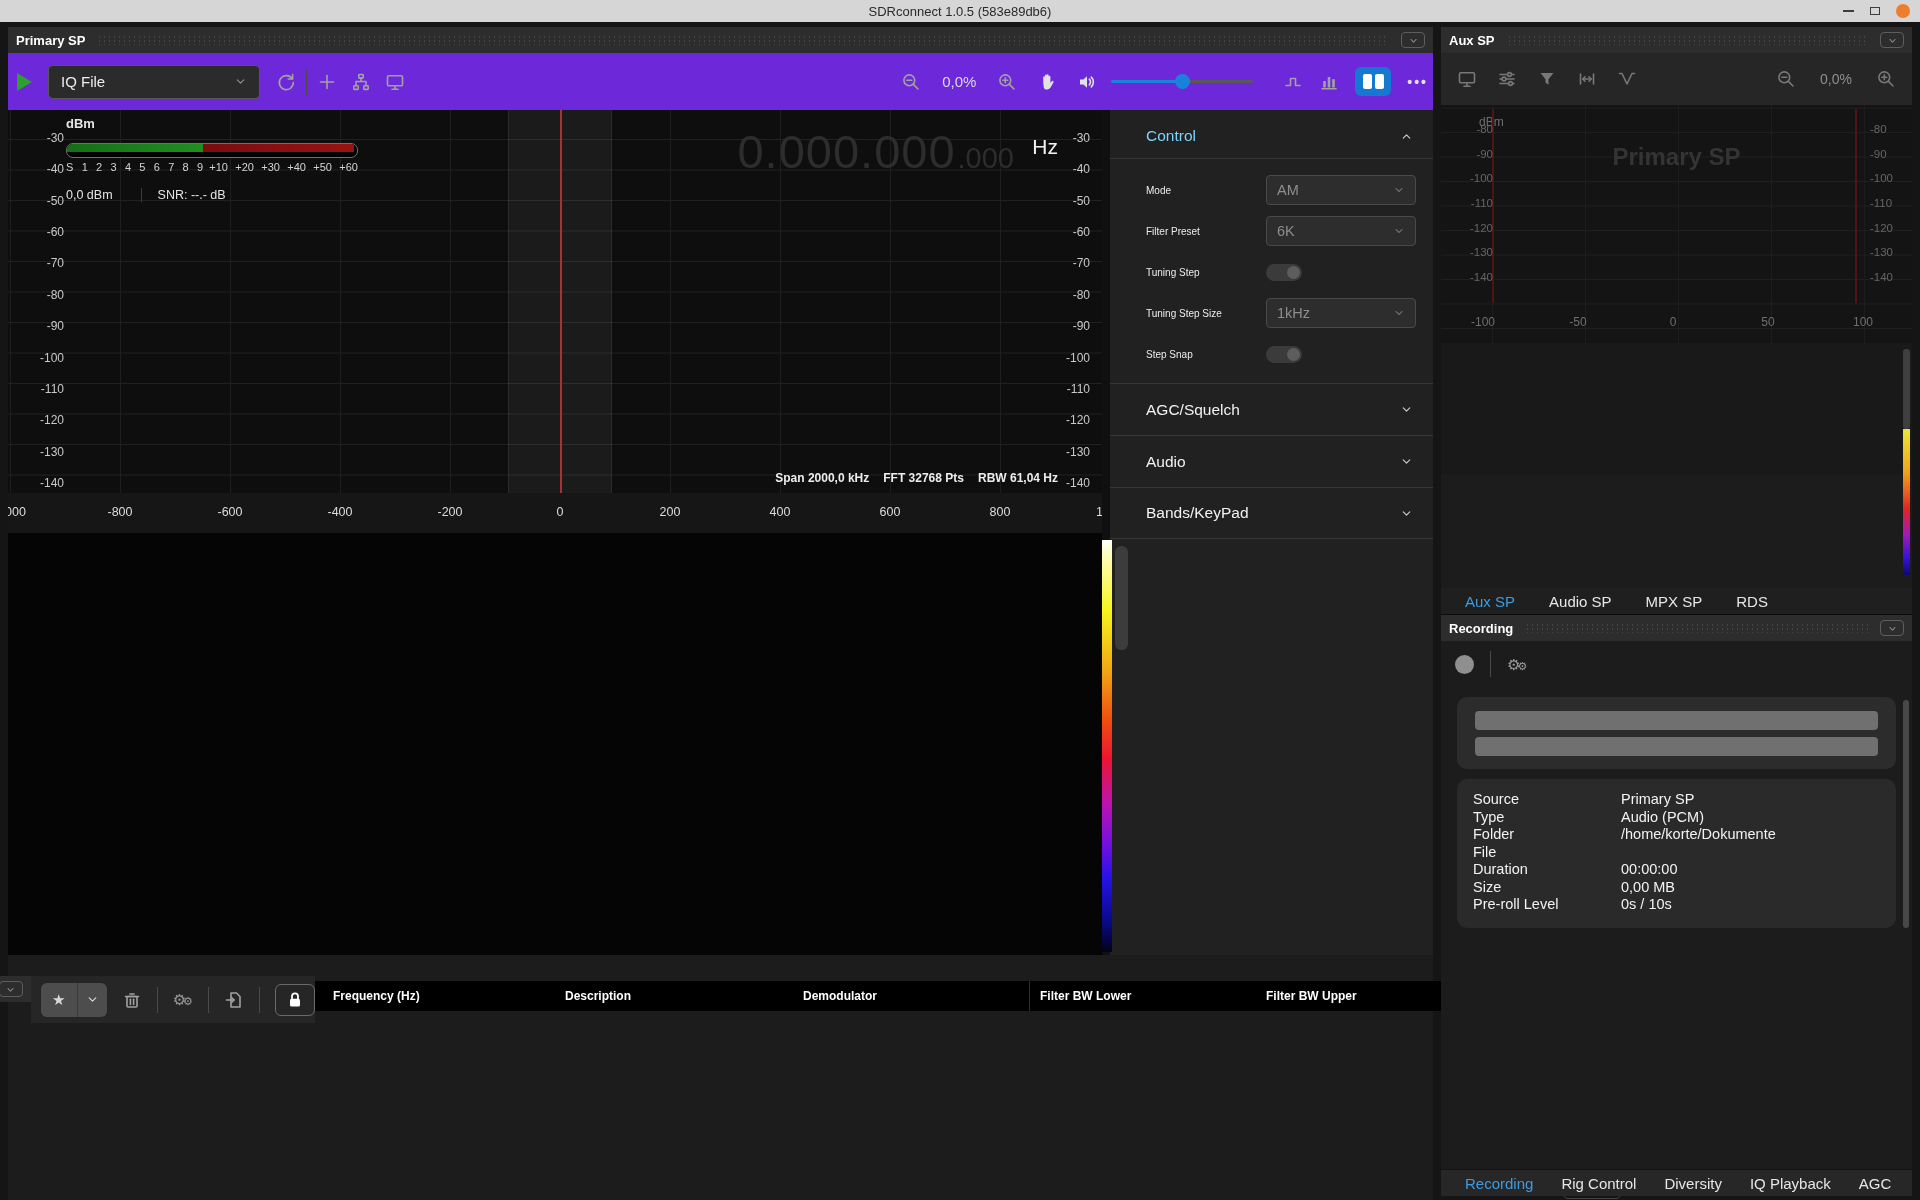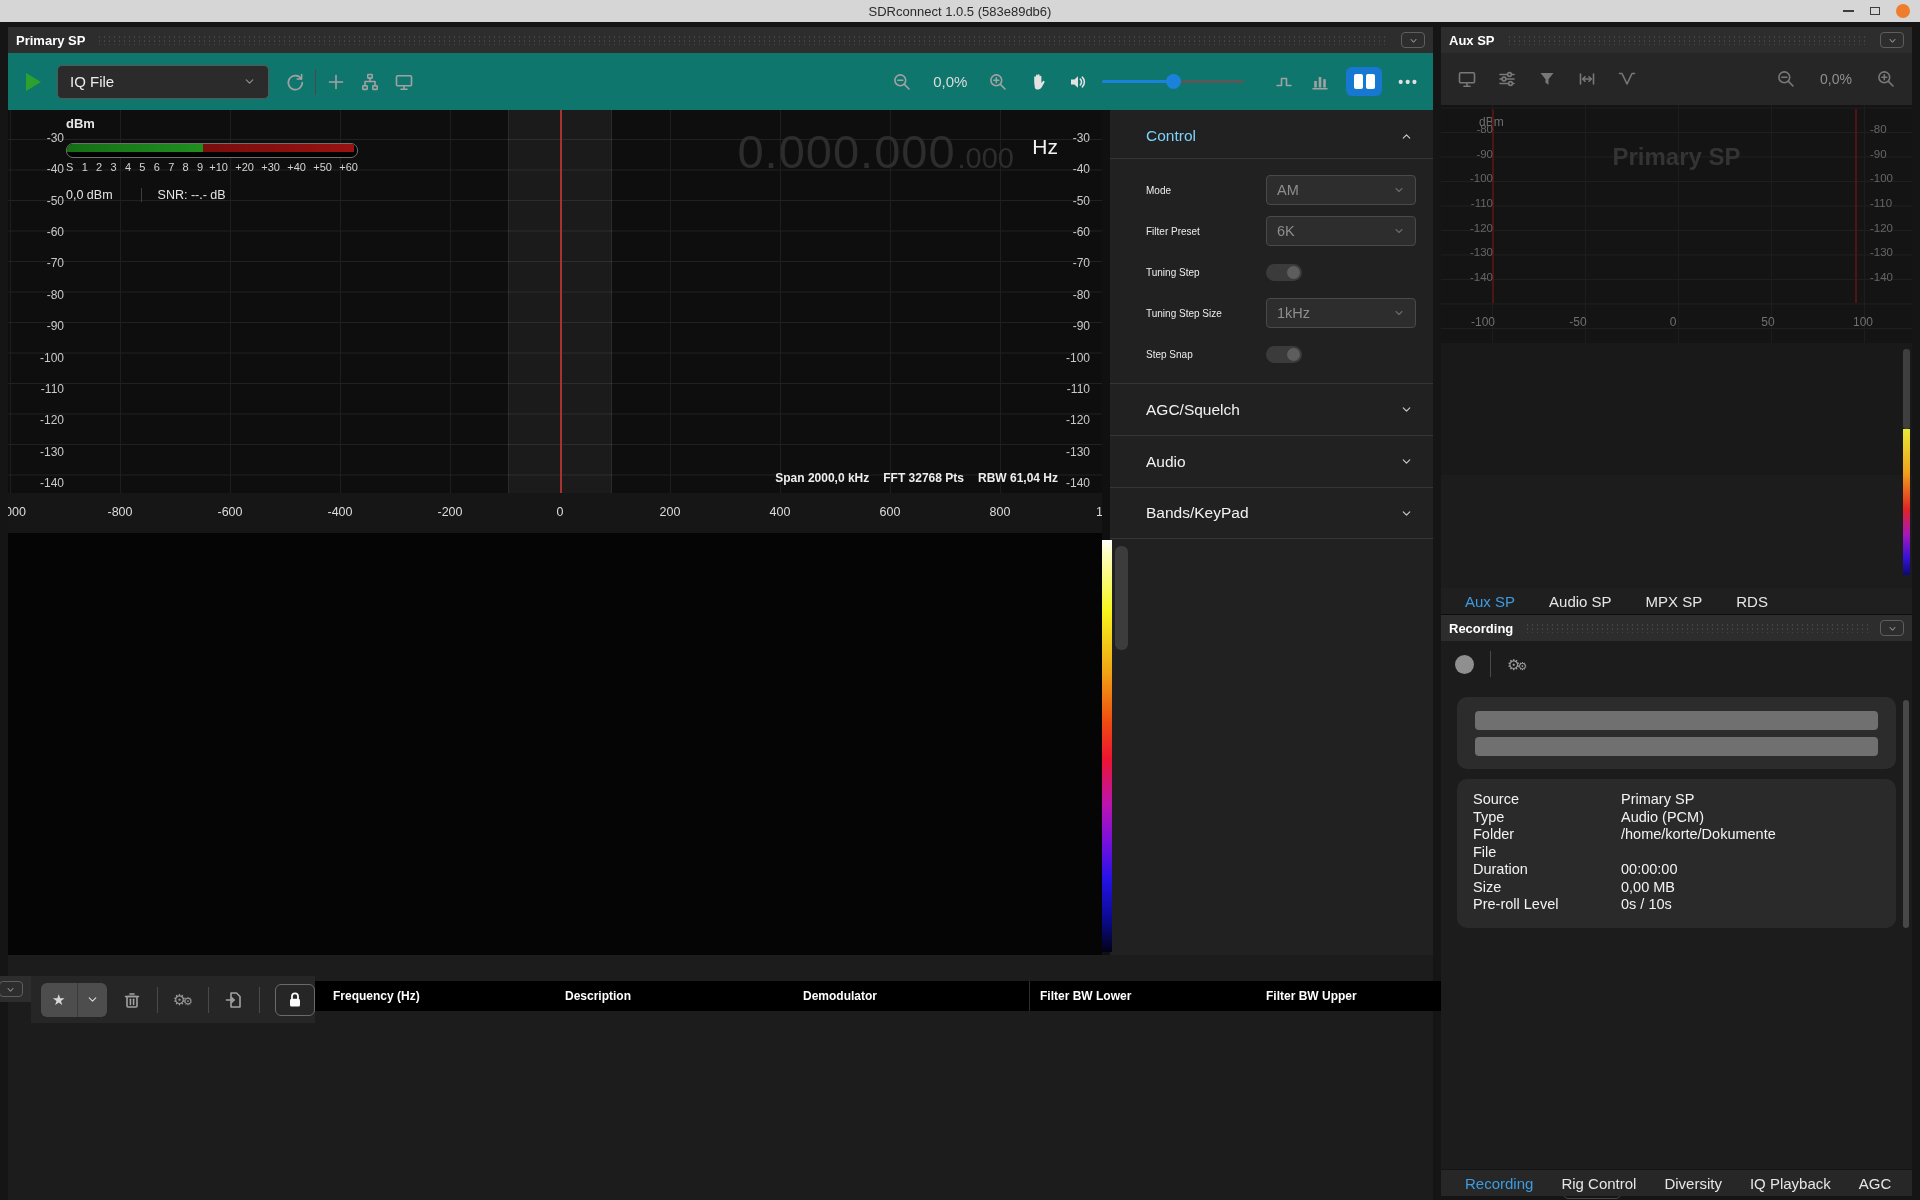--- a/index.html
+++ b/index.html
@@ -25,21 +25,21 @@
   .collapse-btn { width:24px; height:16px; border:1px solid #5e5e5e; border-radius:4px; display:flex; align-items:center; justify-content:center; color:#b5b5b5; flex:none; }
   .collapse-btn svg { width:9px; height:9px; stroke:currentColor; fill:none; stroke-width:2; }
 
   
   .ico { width:20px; height:20px; stroke:#a2a2a2; fill:none; stroke-width:1.6; stroke-linecap:round; stroke-linejoin:round; flex:none; }
   .ico.dim { stroke:#787878; }
   .chev { width:13px; height:13px; stroke:currentColor; fill:none; stroke-width:1.8; stroke-linecap:round; stroke-linejoin:round; }
   .vdiv { width:1px; height:26px; background:#4a4a4a; flex:none; }
 
   
-  .ptoolbar { height:57px; background:#0f766e; display:flex; align-items:center; padding:0 14px; }
+  .ptoolbar { height:57px; background:#6d28d9; display:flex; align-items:center; padding:0 5px; }
   .playbtn { width:0; height:0; border-left:15px solid #2da12d; border-top:9px solid transparent; border-bottom:9px solid transparent; margin-left:4px; flex:none; }
   .select { width:212px; height:34px; background:#2b2b2b; border:1px solid #565656; border-radius:5px; display:flex; align-items:center; justify-content:space-between; padding:0 12px; margin-left:16px; color:#8e8e8e; }
   .select .selval { font-size:15px; color:#ededed; }
   .tbico { display:flex; align-items:center; justify-content:center; flex:none; }
   .zoomlvl { font-size:15px; color:#dcdcdc; width:48px; text-align:center; flex:none; }
   .slider { width:142px; height:3px; background:#585858; border-radius:2px; position:relative; flex:none; }
   .slider .fill { position:absolute; left:0; top:0; height:3px; width:50%; background:#1b82dc; border-radius:2px; }
   .slider .thumb { position:absolute; left:50%; top:-6px; width:15px; height:15px; margin-left:-7px; border-radius:50%; background:#1b82dc; }
   .splitbtn { width:36px; height:29px; background:#1678d0; border-radius:6px; display:flex; align-items:center; justify-content:center; gap:3px; flex:none; }
   .splitbtn i { width:9px; height:15px; background:#fff; border-radius:2px; }

